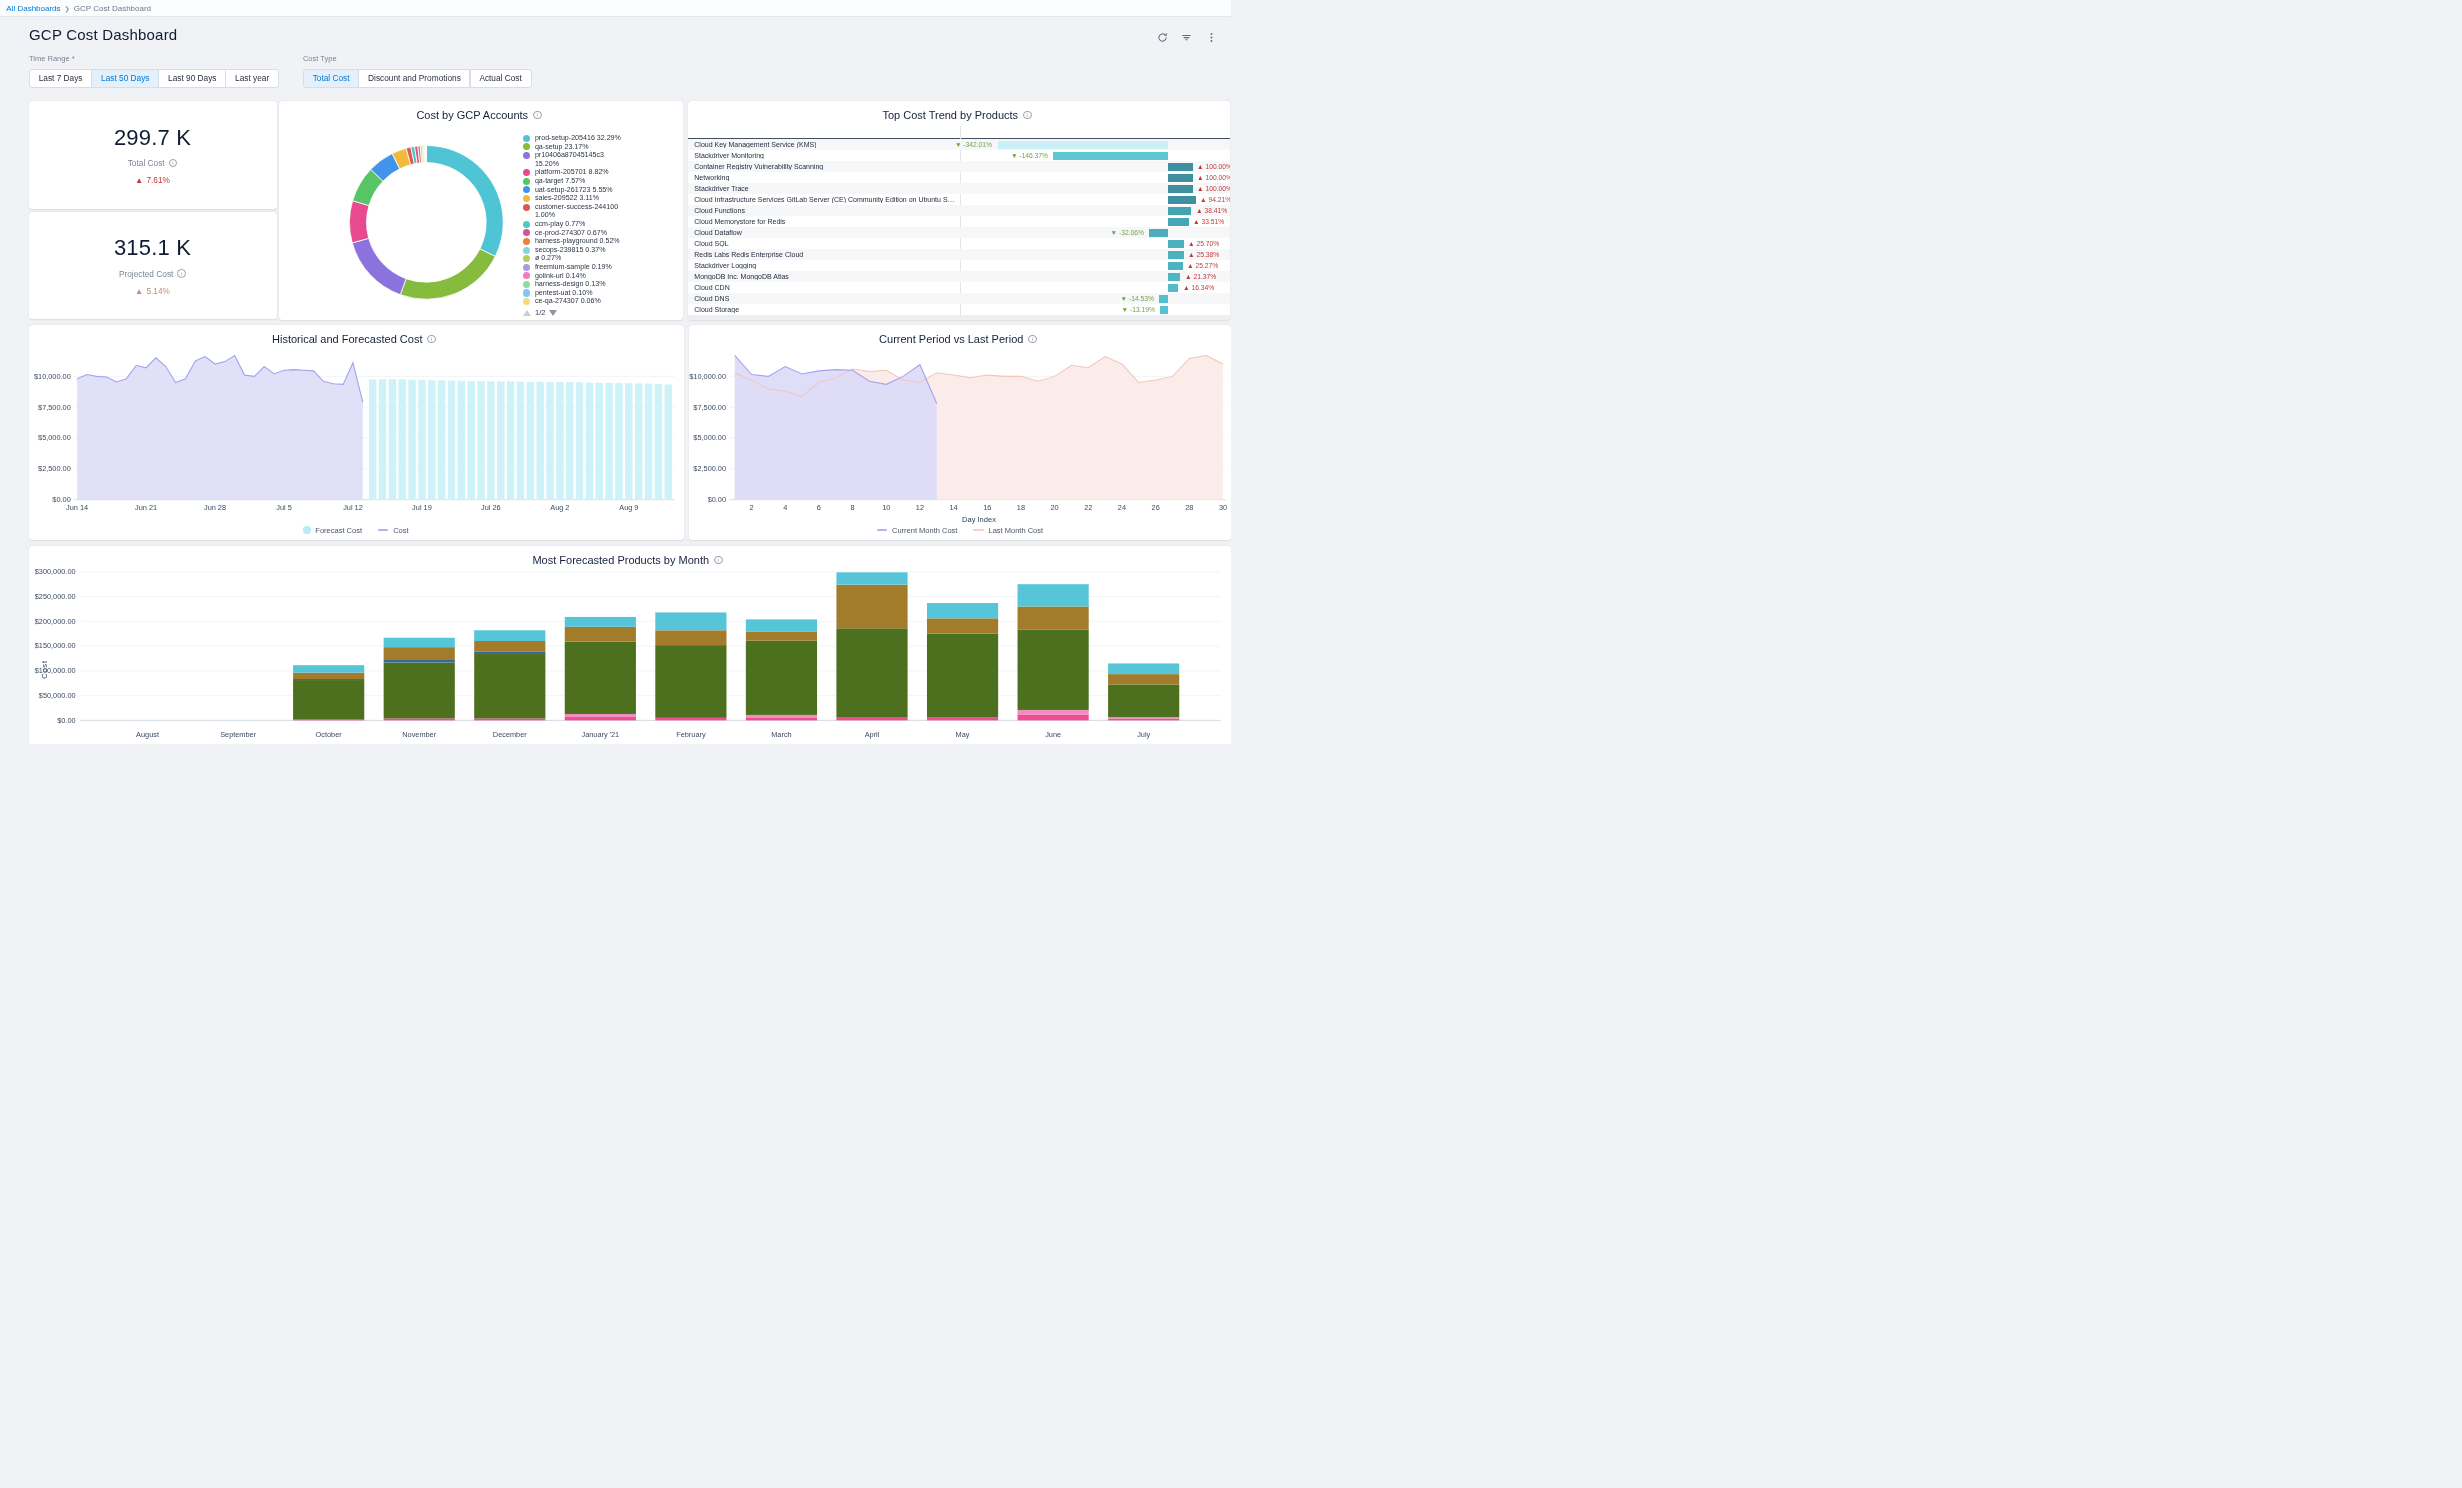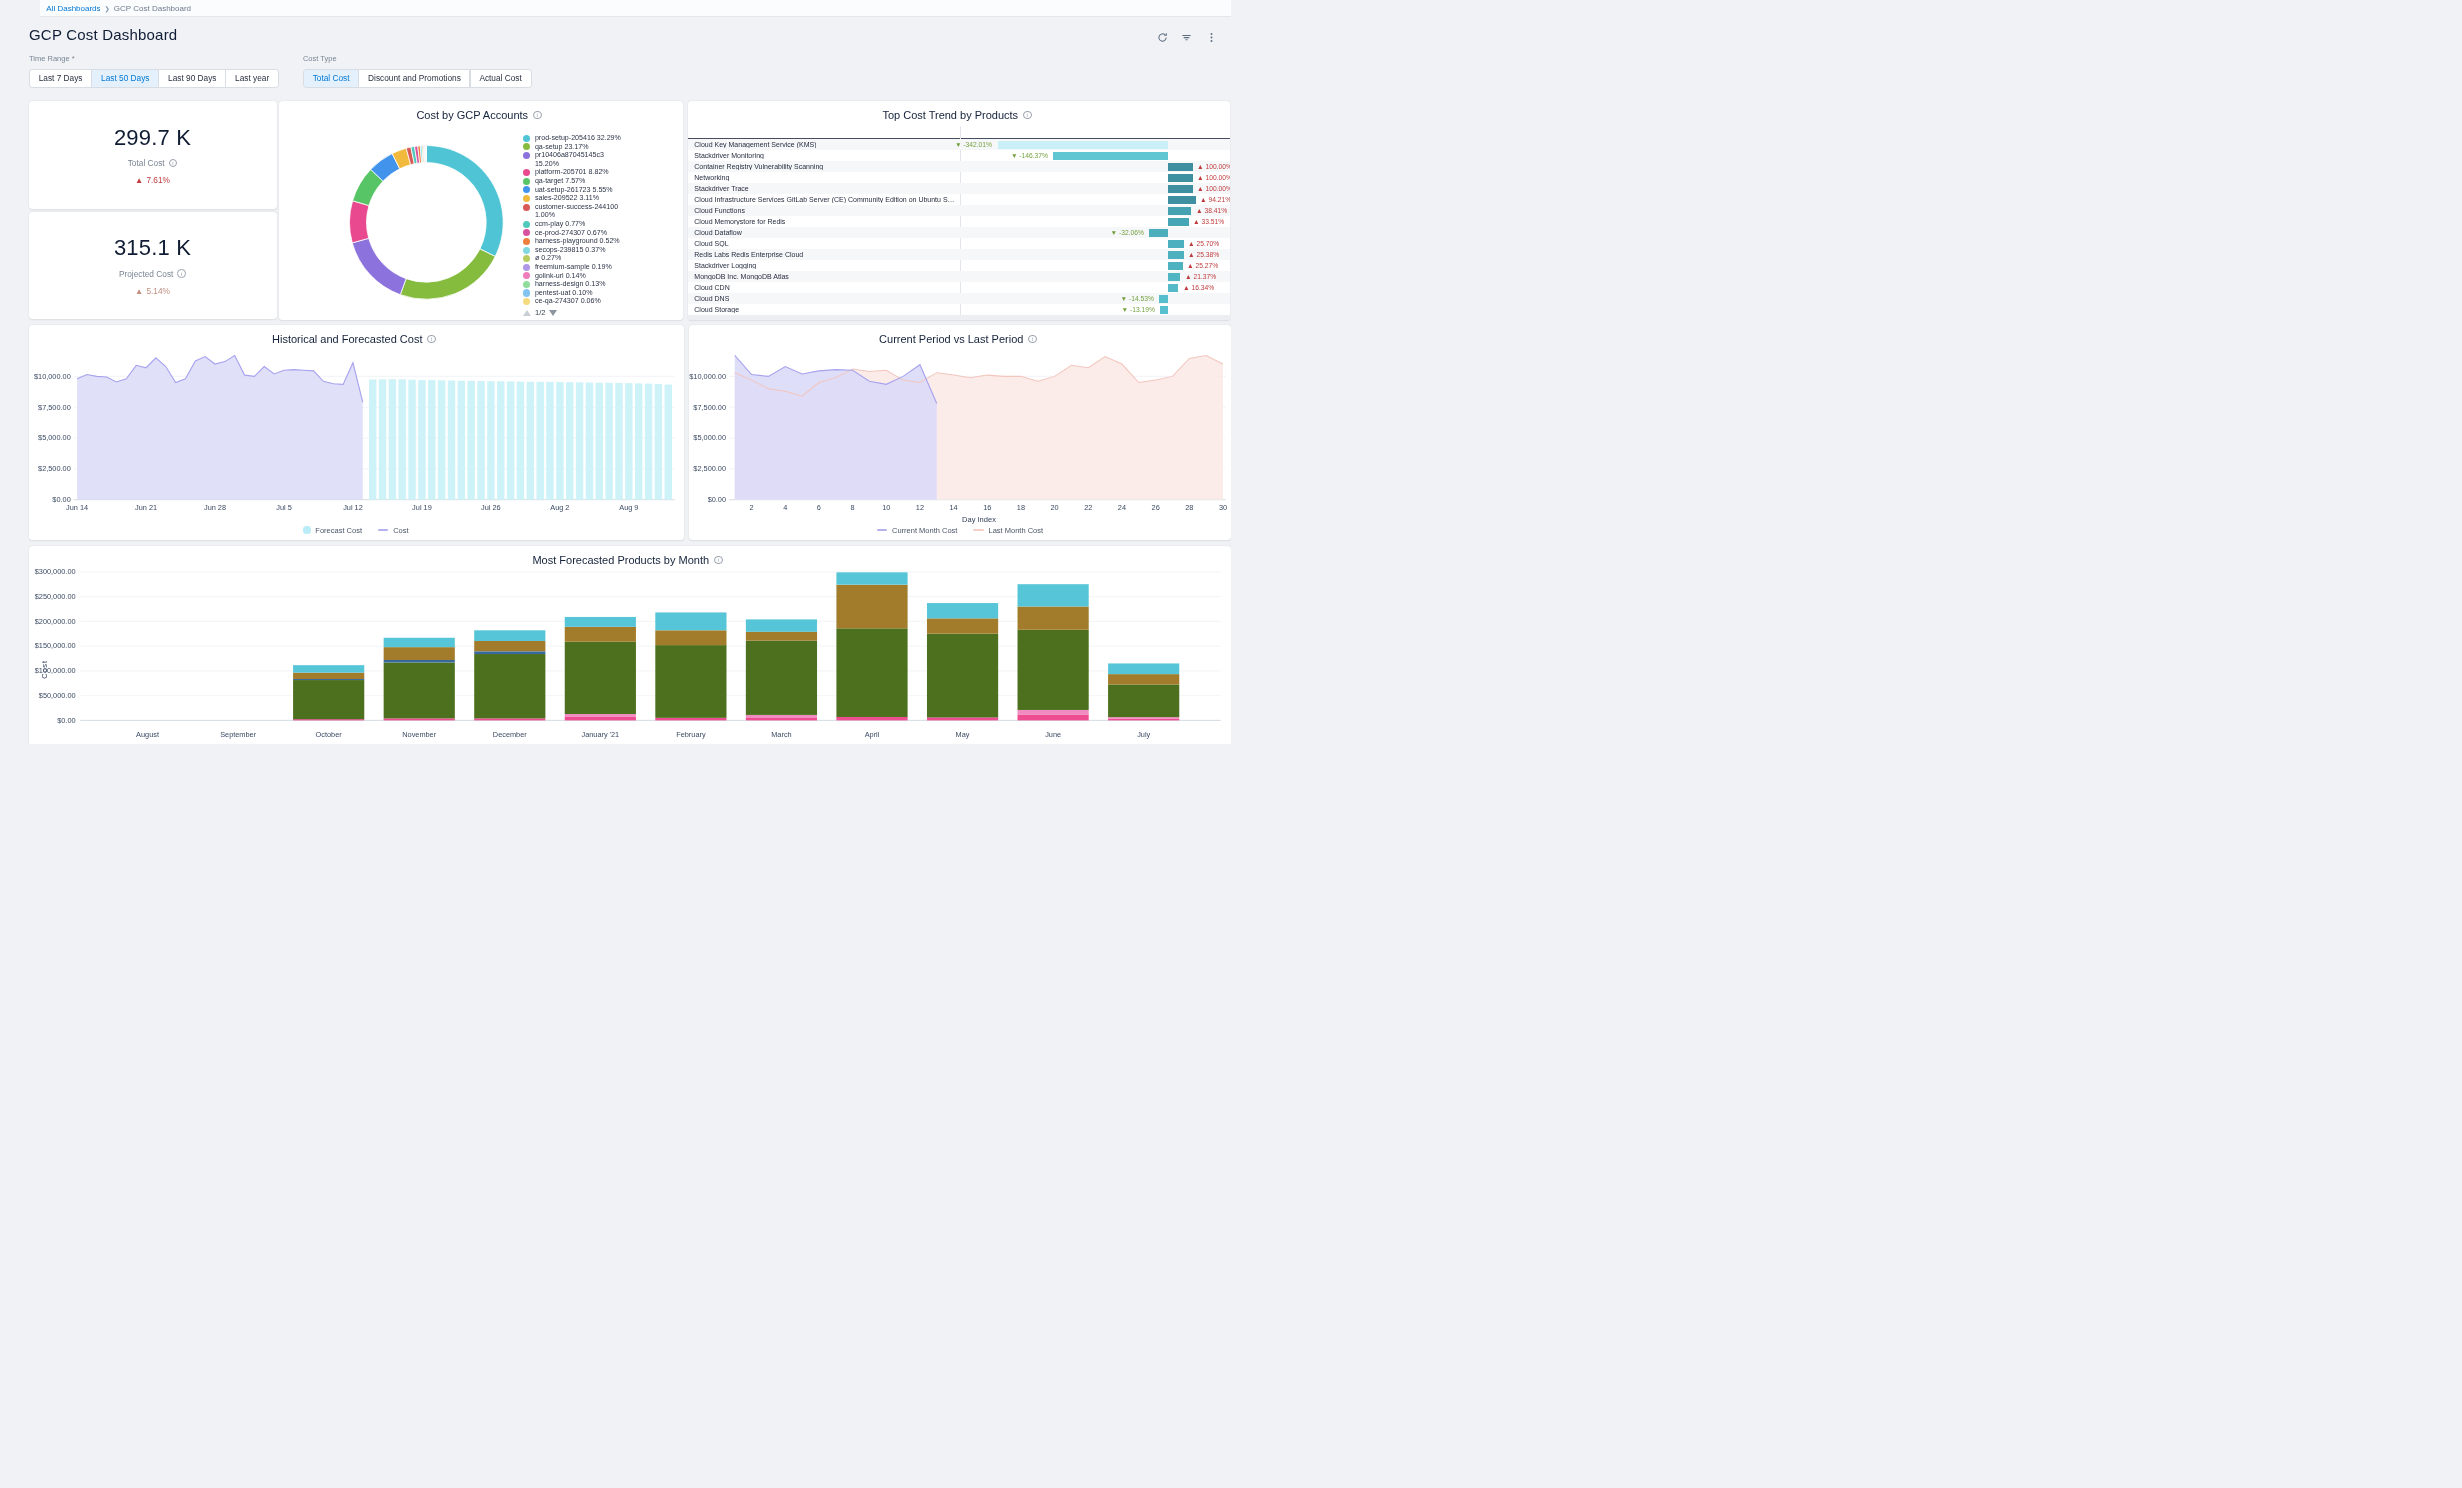--- a/index.html
+++ b/index.html
@@ -8,21 +8,21 @@
     width:1231px; height:744px; position:relative;
     background:#f0f2f5; color:#22273a;
     font-family:"Liberation Sans", sans-serif;
   }
   text { font-family:"Liberation Sans", sans-serif; }
 
   
   .topbar {
     position:absolute; top:0; left:0; right:0; height:17.4px;
     background:#fbfcfe; border-bottom:0.8px solid #e3e7ec;
-    display:flex; align-items:center; gap:4px; padding-left:6.3px; font-size:8px;margin-left:40px;
+    display:flex; align-items:center; gap:4px; padding-left:6.3px; font-size:8px;
   }
   .topbar a { color:#0278d5; text-decoration:none; cursor:pointer; }
   .chev { color:#7f97b1; font-size:6.3px; }
   .crumb-cur { color:#6d7a8c; }
 
   .page-title {
     position:absolute; left:29px; top:26px; margin:0;
     font-size:15px; font-weight:500; color:#101d35; letter-spacing:0.2px;
   }
   .actions { position:absolute; right:14.3px; top:32px; display:flex; gap:13.5px; align-items:center; }

